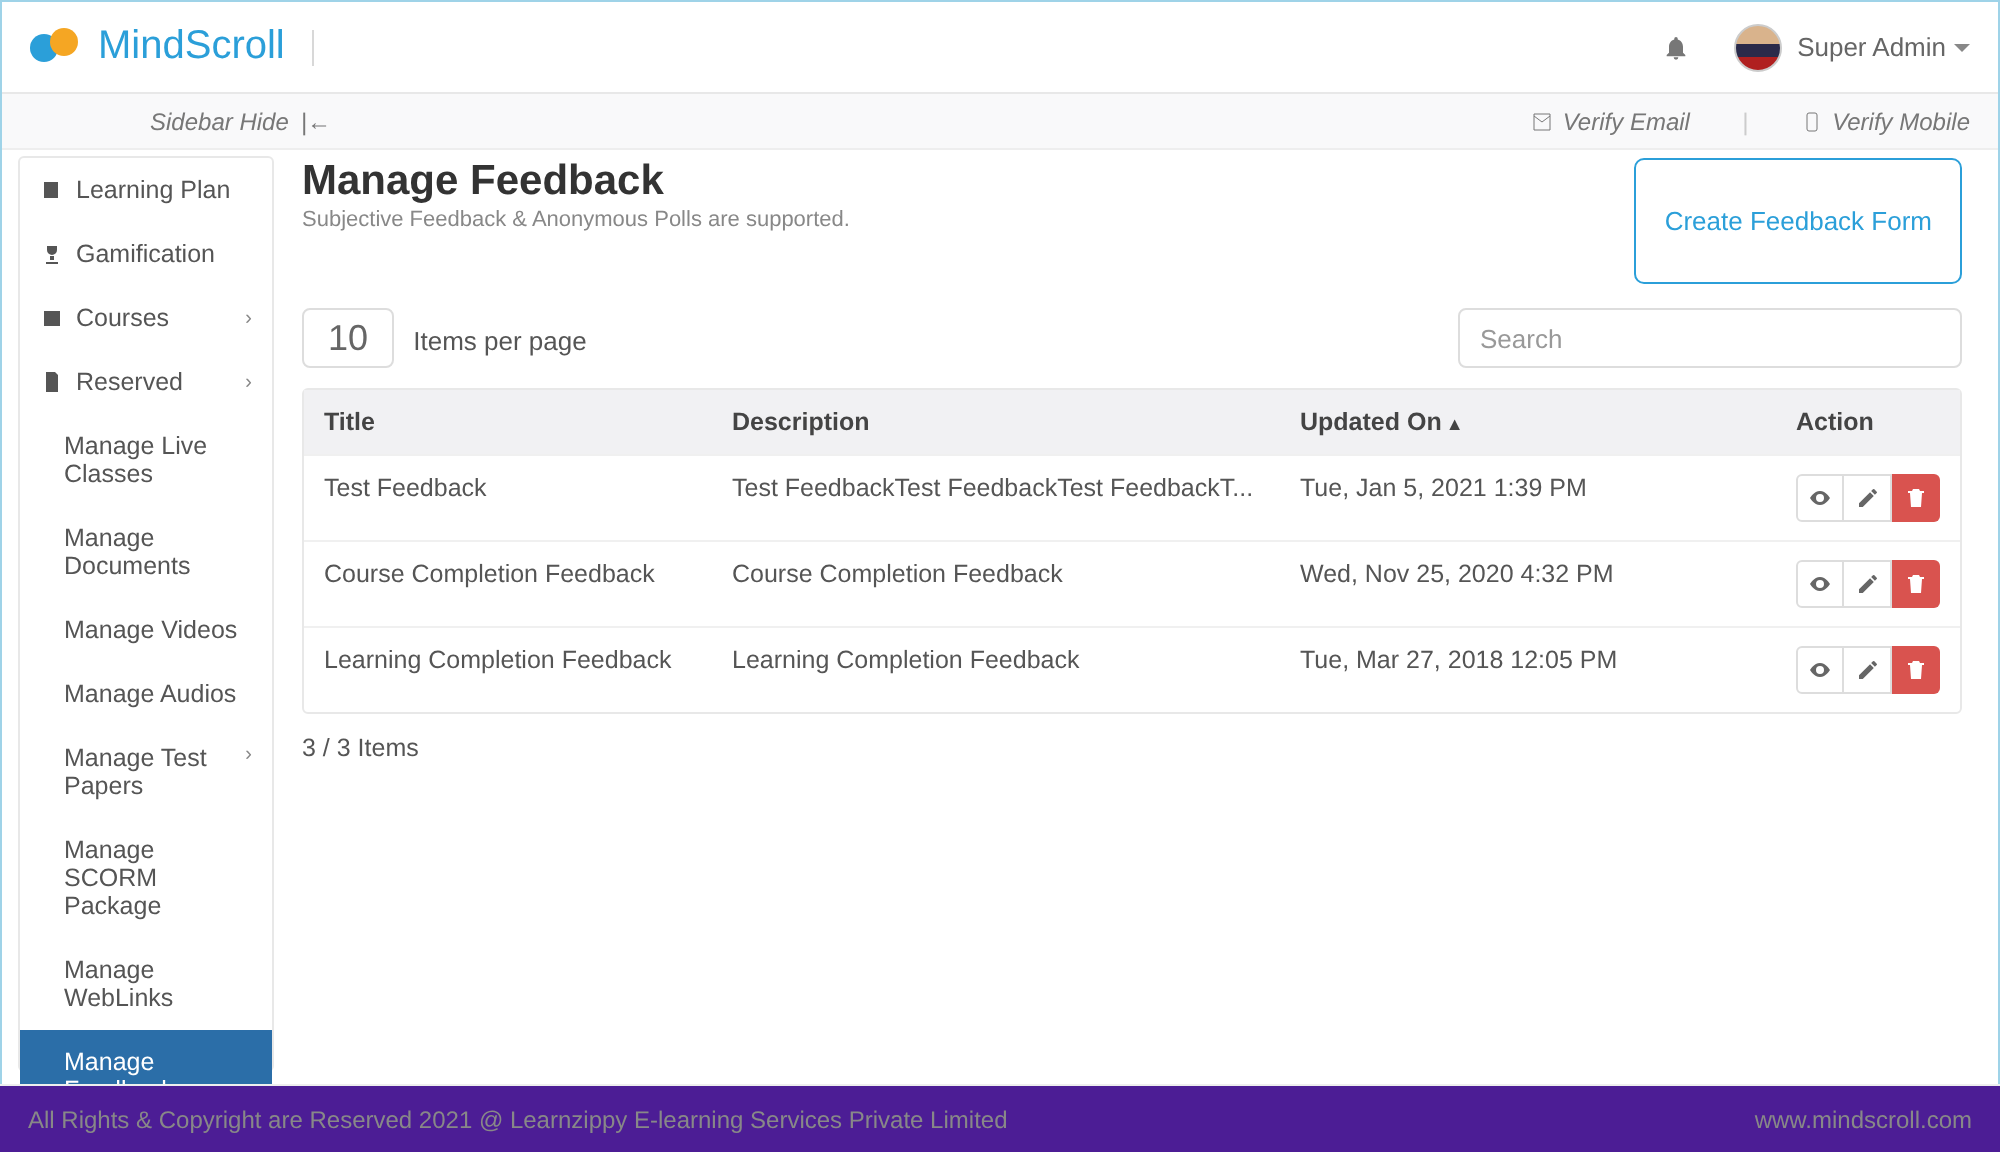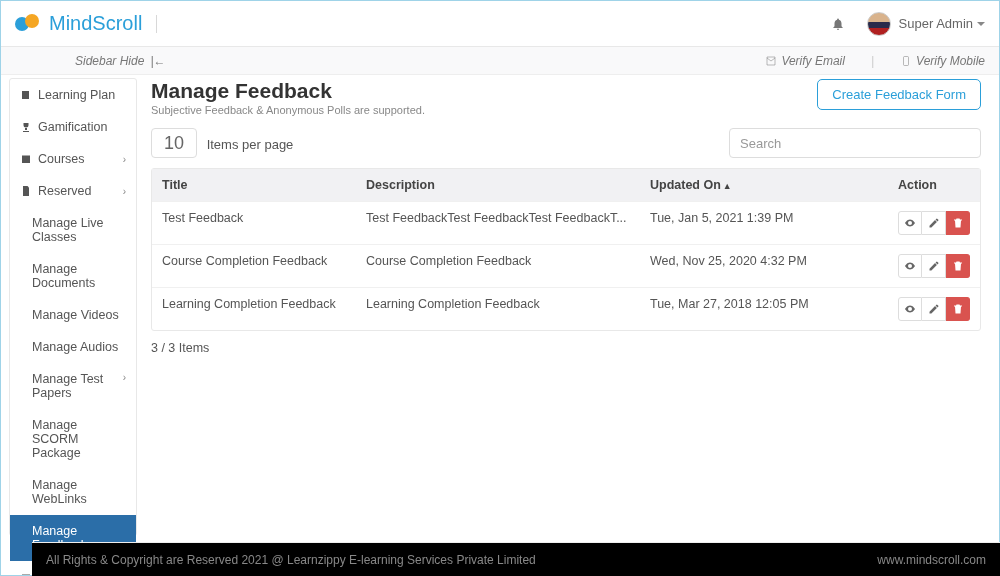--- a/index.html
+++ b/index.html
@@ -28,21 +28,21 @@
 .side-item { padding:9px 10px; font-size:12.5px; color:#555; display:flex; align-items:center; justify-content:space-between; cursor:pointer; }
 .side-item .label-wrap { display:flex; align-items:center; gap:6px; }
 .side-sub { padding:9px 10px 9px 22px; font-size:12.5px; color:#555; display:flex; align-items:flex-start; justify-content:space-between; cursor:pointer; }
 .side-sub.active { background:#2b6ea8; color:#fff; }
 .chev { font-size:10px; color:#888; }
 .ico { width:12px; height:12px; display:inline-block; fill:currentColor; }
 .content { flex:1; padding:4px 10px 0 14px; }
 .page-head { display:flex; align-items:flex-start; justify-content:space-between; margin-bottom:12px; }
 .page-title { font-size:21px; color:#333; font-weight:600; }
 .page-sub { font-size:11px; color:#888; margin-top:1px; }
-.create-btn { border:1px solid #2b9fd9; color:#2b9fd9; background:#fff; padding:7px 14px; border-radius:5px; font-size:13px; cursor:pointer; }
+.create-btn { border:1px solid #2b9fd9; color:#2b9fd9; background:#fff; padding:23px 14px; border-radius:5px; font-size:13px; cursor:pointer; }
 .controls { display:flex; justify-content:space-between; align-items:center; margin-bottom:10px; }
 .items-input { width:46px; height:30px; border:1px solid #ddd; border-radius:4px; text-align:center; color:#666; font-size:18px; }
 .items-label { font-size:13px; color:#555; margin-left:6px; }
 .search-input { width:252px; height:30px; border:1px solid #ddd; border-radius:4px; padding:0 10px; font-size:13px; color:#666; }
 .search-input::placeholder { color:#999; }
 .table { width:100%; border:1px solid #e8e8e8; border-radius:3px; }
 .thead { background:#f1f1f3; display:flex; padding:9px 10px; font-size:12.5px; font-weight:600; color:#444; }
 .col-title { width:204px; }
 .col-desc { width:284px; }
 .col-upd { width:248px; }
@@ -50,21 +50,21 @@
 .trow { display:flex; padding:9px 10px; font-size:12.5px; color:#555; align-items:flex-start; border-top:1px solid #f0f0f0; }
 .action-btns { display:flex; gap:0; margin-left:auto; }
 .abtn { width:24px; height:24px; border:1px solid #ddd; background:#fff; display:flex; align-items:center; justify-content:center; cursor:pointer; padding:0; }
 .abtn:first-child { border-radius:3px 0 0 3px; }
 .abtn:nth-child(2) { border-left:none; }
 .abtn.danger { background:#d9534f; border-color:#d9534f; color:#fff; border-radius:0 3px 3px 0; border-left:none; }
 .abtn svg { width:12px; height:12px; fill:#666; }
 .abtn.danger svg { fill:#fff; }
 .sort-arrow { font-size:9px; margin-left:2px; }
 .count-line { font-size:12.5px; color:#555; margin-top:10px; }
-.footer { position:absolute; bottom:0; left:0; right:0; height:34px; background:#000000; border-top:1px solid #eee; display:flex; align-items:center; justify-content:space-between; padding:0 14px; font-size:12px; color:#888;margin-left:32px; }
+.footer { position:absolute; bottom:0; left:0; right:0; height:34px; background:#4c1d95; border-top:1px solid #eee; display:flex; align-items:center; justify-content:space-between; padding:0 14px; font-size:12px; color:#888; }
 .footer a { color:#888; text-decoration:none; }
 </style>
 </head>
 <body>
 
 <div class="topbar">
   <div class="logo-box">
     <span class="logo-icon">
         <span class="logo-a"></span>
         <span class="logo-b"></span>

